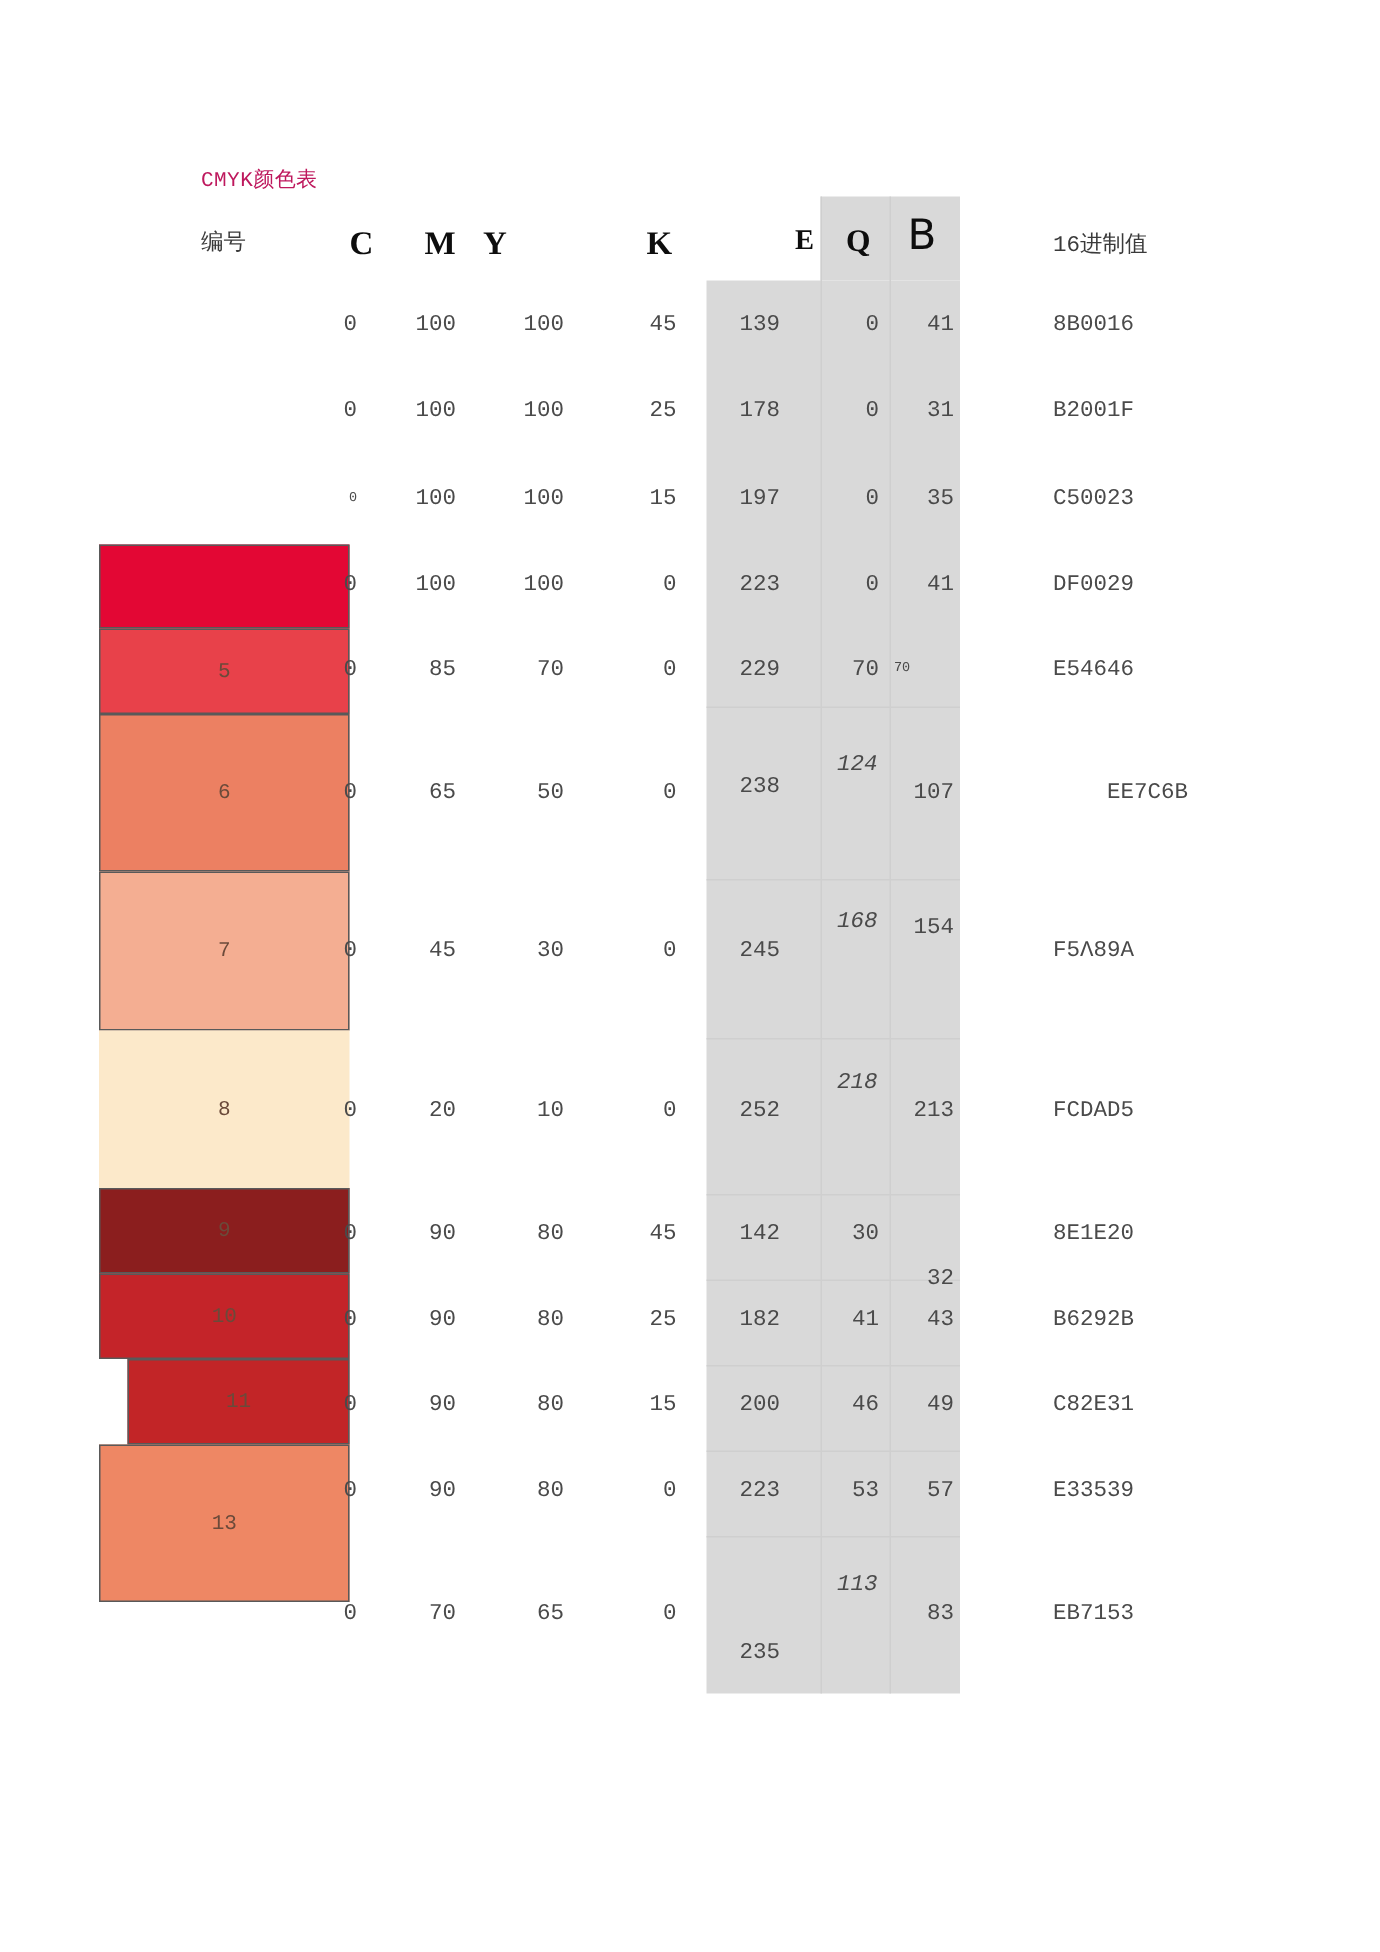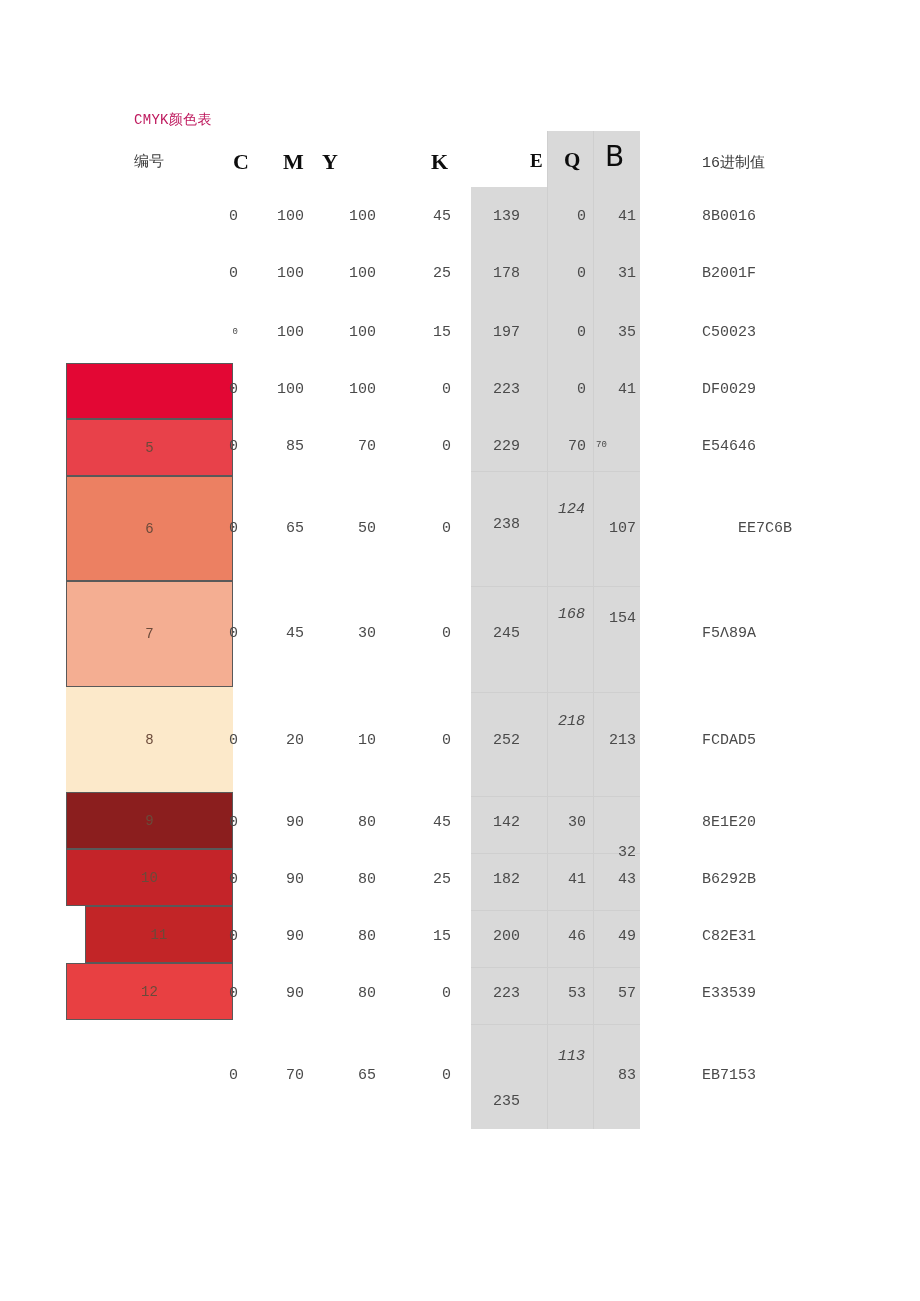--- a/index.html
+++ b/index.html
@@ -178,22 +178,22 @@
     </div>
     <div class="swatch" style="background: rgb(139, 30, 30); height: 57px;">
       <span>9</span>
     </div>
     <div class="swatch" style="background: rgb(196, 36, 41); height: 57px;">
       <span>10</span>
     </div>
     <div class="swatch" style="background: rgb(194, 37, 39); height: 57px; margin-left: 19px;">
       <span>11</span>
     </div>
-    <div class="swatch" style="background: rgb(232, 64, 66); height: 57px;">
-      <span>12</span>
+    <div class="swatch" style="background: rgb(238, 135, 100); height: 105px;">
+      <span>13</span>
     </div>
   </div>
 
 <div id="cells">
     <div class="cell col-c" style="top: 208px;">0</div>
     <div class="cell col-m" style="top: 208px;">100</div>
     <div class="cell col-y" style="top: 208px;">100</div>
     <div class="cell col-k" style="top: 208px;">45</div>
     <div class="cell col-r" style="top: 208px;">139</div>
     <div class="cell col-g" style="top: 208px;">0</div>

